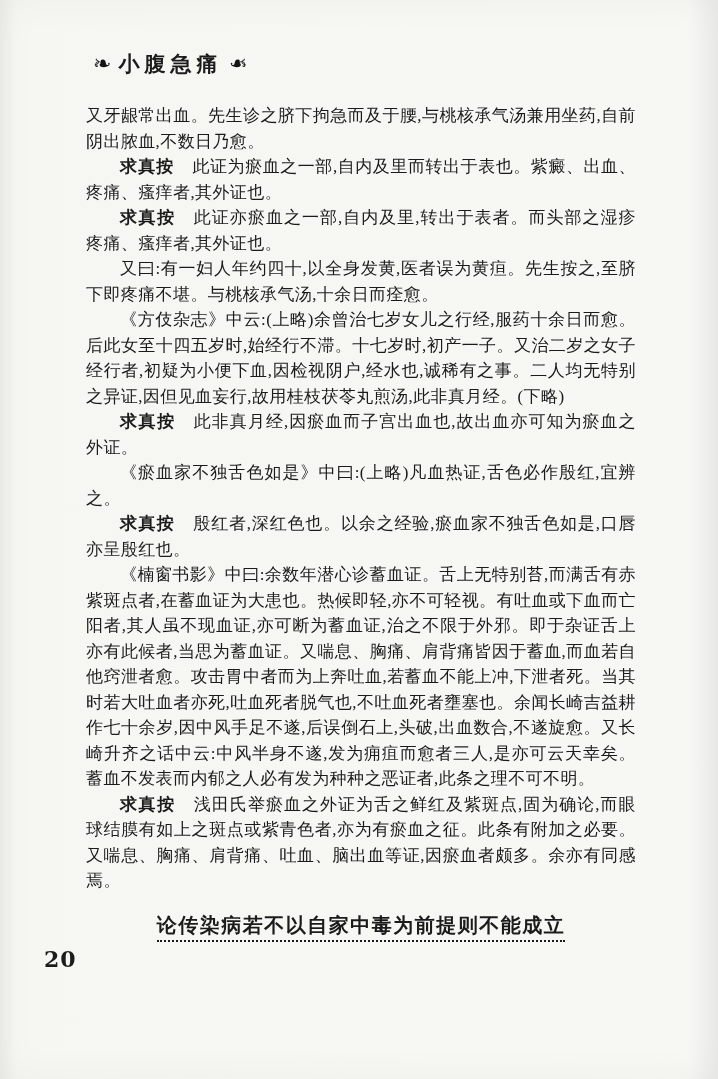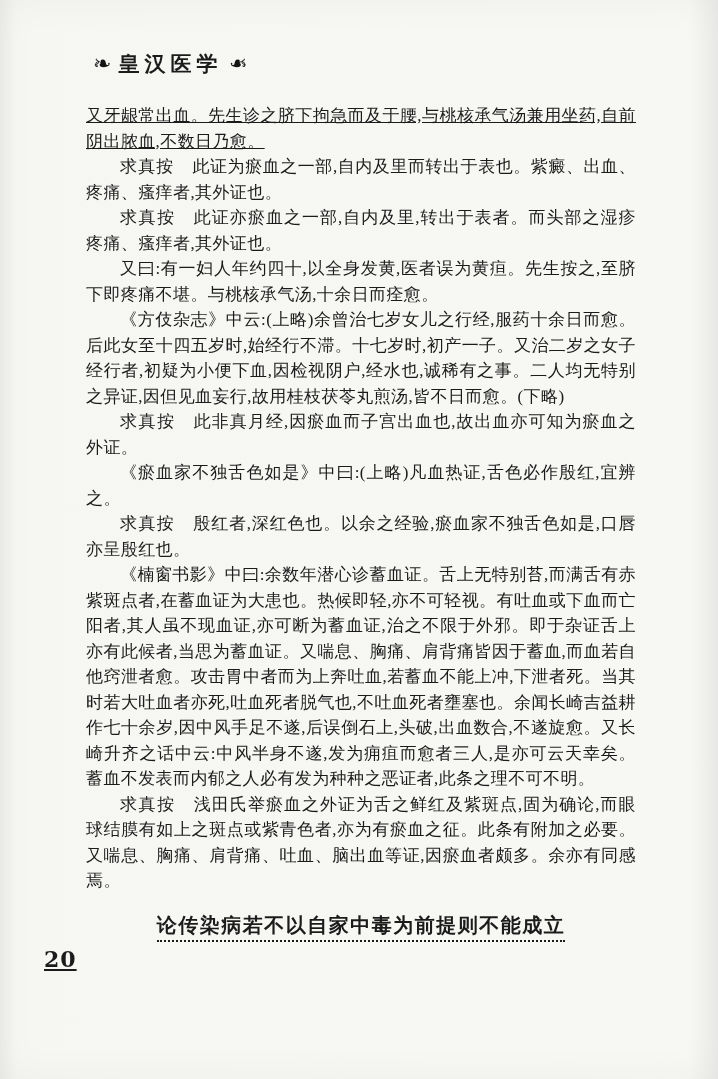--- a/index.html
+++ b/index.html
@@ -28,57 +28,57 @@
     margin:0;font-size:21px;font-weight:bold;letter-spacing:5px;
     font-family:"Liberation Serif", serif;
   }
   .text-block{
     position:absolute;top:103px;left:86px;width:550px;
     font-size:17px;line-height:25.5px;
     text-align:justify;text-justify:inter-character;
     letter-spacing:0.4px;
   }
   .text-block p{margin:0;text-indent:2em;}
-  .text-block p.noindent{text-indent:0;text-decoration:underline;}
-  .lead{font-weight:normal;margin-right:18px;letter-spacing:1px;}
+  .text-block p.noindent{text-indent:0;}
+  .lead{font-weight:bold;margin-right:18px;letter-spacing:1px;}
   .section-heading-wrap{
     text-align:center;text-indent:0;
     margin:19px 0 13px 0;
   }
   .section-heading{
     display:inline-block;
     font-weight:bold;font-size:20px;letter-spacing:1.5px;
     border-bottom:2.5px dotted #1b1b1b;
     padding-bottom:2px;
     font-family:"Liberation Sans", sans-serif;
   }
   .page-number{
     position:absolute;left:44px;top:946px;
     font-family:"DejaVu Serif", serif;
-    font-weight:bold;font-size:22px;letter-spacing:1px;text-decoration:underline;
+    font-weight:bold;font-size:22px;letter-spacing:1px;
   }
 </style>
 </head>
 <body>
 
 <div class="page">
 
   <header class="page-header">
     <span class="orn">❧</span>
-    <h1 class="book-title">皇汉医学</h1>
+    <h1 class="book-title">小腹急痛</h1>
     <span class="orn orn-right">❧</span>
   </header>
 
   <main class="text-block">
     <div id="paras-top">
         <p class="noindent">又牙龈常出血。先生诊之脐下拘急而及于腰,与桃核承气汤兼用坐药,自前阴出脓血,不数日乃愈。</p>
         <p><b class="lead">求真按</b>此证为瘀血之一部,自内及里而转出于表也。紫癜、出血、疼痛、瘙痒者,其外证也。</p>
         <p><b class="lead">求真按</b>此证亦瘀血之一部,自内及里,转出于表者。而头部之湿疹疼痛、瘙痒者,其外证也。</p>
         <p>又曰:有一妇人年约四十,以全身发黄,医者误为黄疸。先生按之,至脐下即疼痛不堪。与桃核承气汤,十余日而痊愈。</p>
-        <p>《方伎杂志》中云:(上略)余曾治七岁女儿之行经,服药十余日而愈。后此女至十四五岁时,始经行不滞。十七岁时,初产一子。又治二岁之女子经行者,初疑为小便下血,因检视阴户,经水也,诚稀有之事。二人均无特别之异证,因但见血妄行,故用桂枝茯苓丸煎汤,皆不日而愈。(下略)</p>
+        <p>《方伎杂志》中云:(上略)余曾治七岁女儿之行经,服药十余日而愈。后此女至十四五岁时,始经行不滞。十七岁时,初产一子。又治二岁之女子经行者,初疑为小便下血,因检视阴户,经水也,诚稀有之事。二人均无特别之异证,因但见血妄行,故用桂枝茯苓丸煎汤,此非真月经。(下略)</p>
         <p><b class="lead">求真按</b>此非真月经,因瘀血而子宫出血也,故出血亦可知为瘀血之外证。</p>
         <p>《瘀血家不独舌色如是》中曰:(上略)凡血热证,舌色必作殷红,宜辨之。</p>
         <p><b class="lead">求真按</b>殷红者,深红色也。以余之经验,瘀血家不独舌色如是,口唇亦呈殷红也。</p>
         <p>《楠窗书影》中曰:余数年潜心诊蓄血证。舌上无特别苔,而满舌有赤紫斑点者,在蓄血证为大患也。热候即轻,亦不可轻视。有吐血或下血而亡阳者,其人虽不现血证,亦可断为蓄血证,治之不限于外邪。即于杂证舌上亦有此候者,当思为蓄血证。又喘息、胸痛、肩背痛皆因于蓄血,而血若自他窍泄者愈。攻击胃中者而为上奔吐血,若蓄血不能上冲,下泄者死。当其时若大吐血者亦死,吐血死者脱气也,不吐血死者壅塞也。余闻长崎吉益耕作七十余岁,因中风手足不遂,后误倒石上,头破,出血数合,不遂旋愈。又长崎升齐之话中云:中风半身不遂,发为痈疽而愈者三人,是亦可云天幸矣。蓄血不发表而内郁之人必有发为种种之恶证者,此条之理不可不明。</p>
         <p><b class="lead">求真按</b>浅田氏举瘀血之外证为舌之鲜红及紫斑点,固为确论,而眼球结膜有如上之斑点或紫青色者,亦为有瘀血之征。此条有附加之必要。又喘息、胸痛、肩背痛、吐血、脑出血等证,因瘀血者颇多。余亦有同感焉。</p>
       </div>
 
     <div class="section-heading-wrap">
       <span class="section-heading">论传染病若不以自家中毒为前提则不能成立</span>
     </div>

